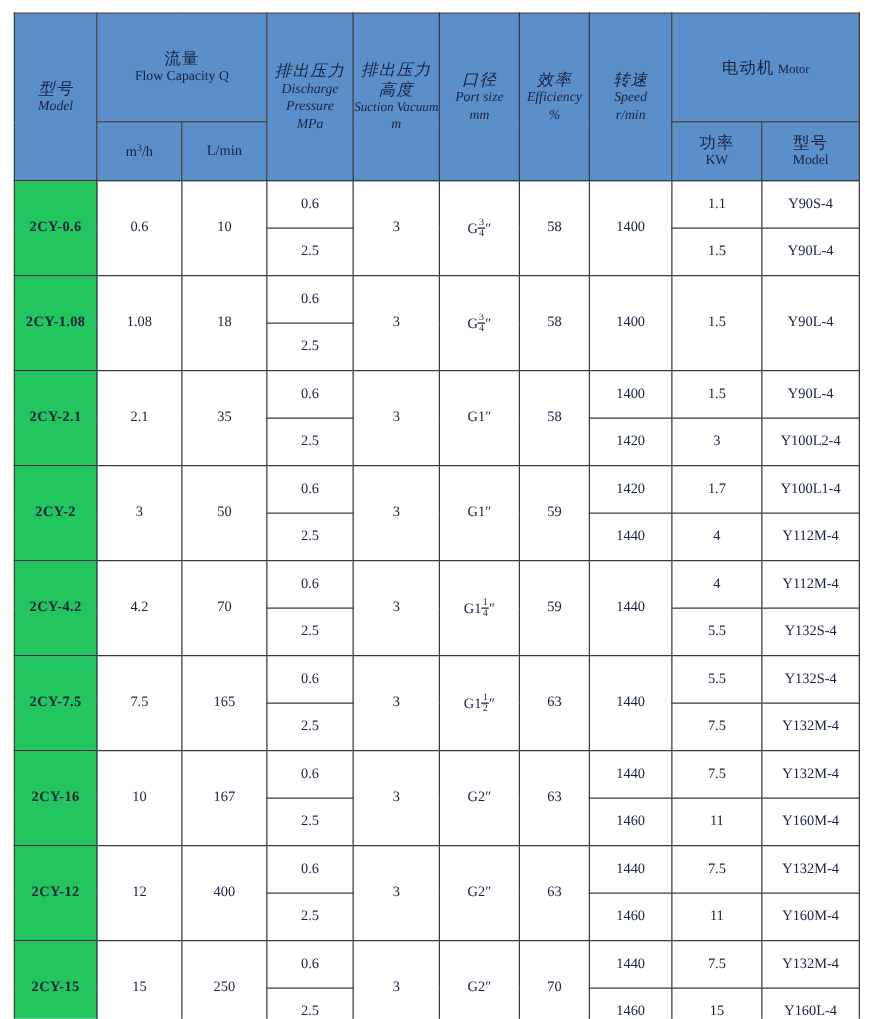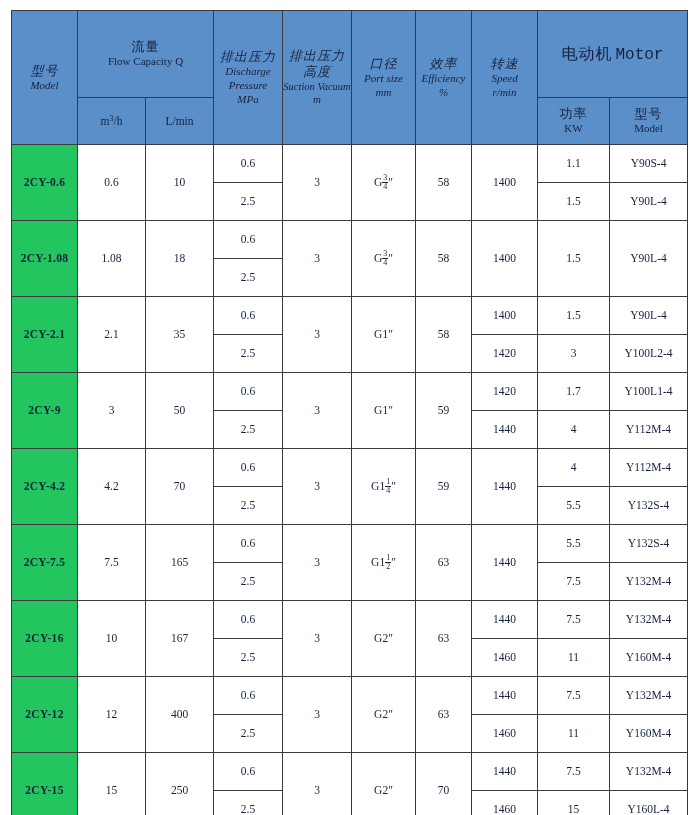--- a/index.html
+++ b/index.html
@@ -27,22 +27,22 @@
   .hd{
     background:#5b8fc9;
     font-size:12px;
     height:44px;
   }
   .hd .cn{font-size:13px;letter-spacing:1px;display:block;}
   .hd .en{font-size:11px;display:block;}
   .hd .en2{font-size:10.5px;display:block;}
   .hd-tall{height:132px;font-style:italic;}
   .hd-sub{height:46px;}
-  .inline-cn{font-size:16px;letter-spacing:1px;}
-  .inline-en{font-size:16px;font-family:Liberation Mono, monospace;}
+  .inline-cn{font-size:13px;letter-spacing:1px;}
+  .inline-en{font-size:10px;}
   
   .model-cell{
     background:#22c55e;
     font-weight:bold;
     font-size:11.5px;
     letter-spacing:.3px;
   }
   .halfcell{height:37px;}
   
   .frac{
@@ -167,21 +167,21 @@
         <td class="halfcell">1.5</td>
         <td class="halfcell">Y90L-4</td>
       </tr>
       <tr>
         <td class="halfcell">2.5</td>
         <td class="halfcell">1420</td>
         <td class="halfcell">3</td>
         <td class="halfcell">Y100L2-4</td>
       </tr>
       <tr>
-        <td class="model-cell" rowspan="2">2CY-9</td>
+        <td class="model-cell" rowspan="2">2CY-2</td>
         <td rowspan="2">3</td>
         <td rowspan="2">50</td>
         <td class="halfcell">0.6</td>
         <td rowspan="2">3</td>
         <td rowspan="2">G1″</td>
         <td rowspan="2">59</td>
         <td class="halfcell">1420</td>
         <td class="halfcell">1.7</td>
         <td class="halfcell">Y100L1-4</td>
       </tr>

